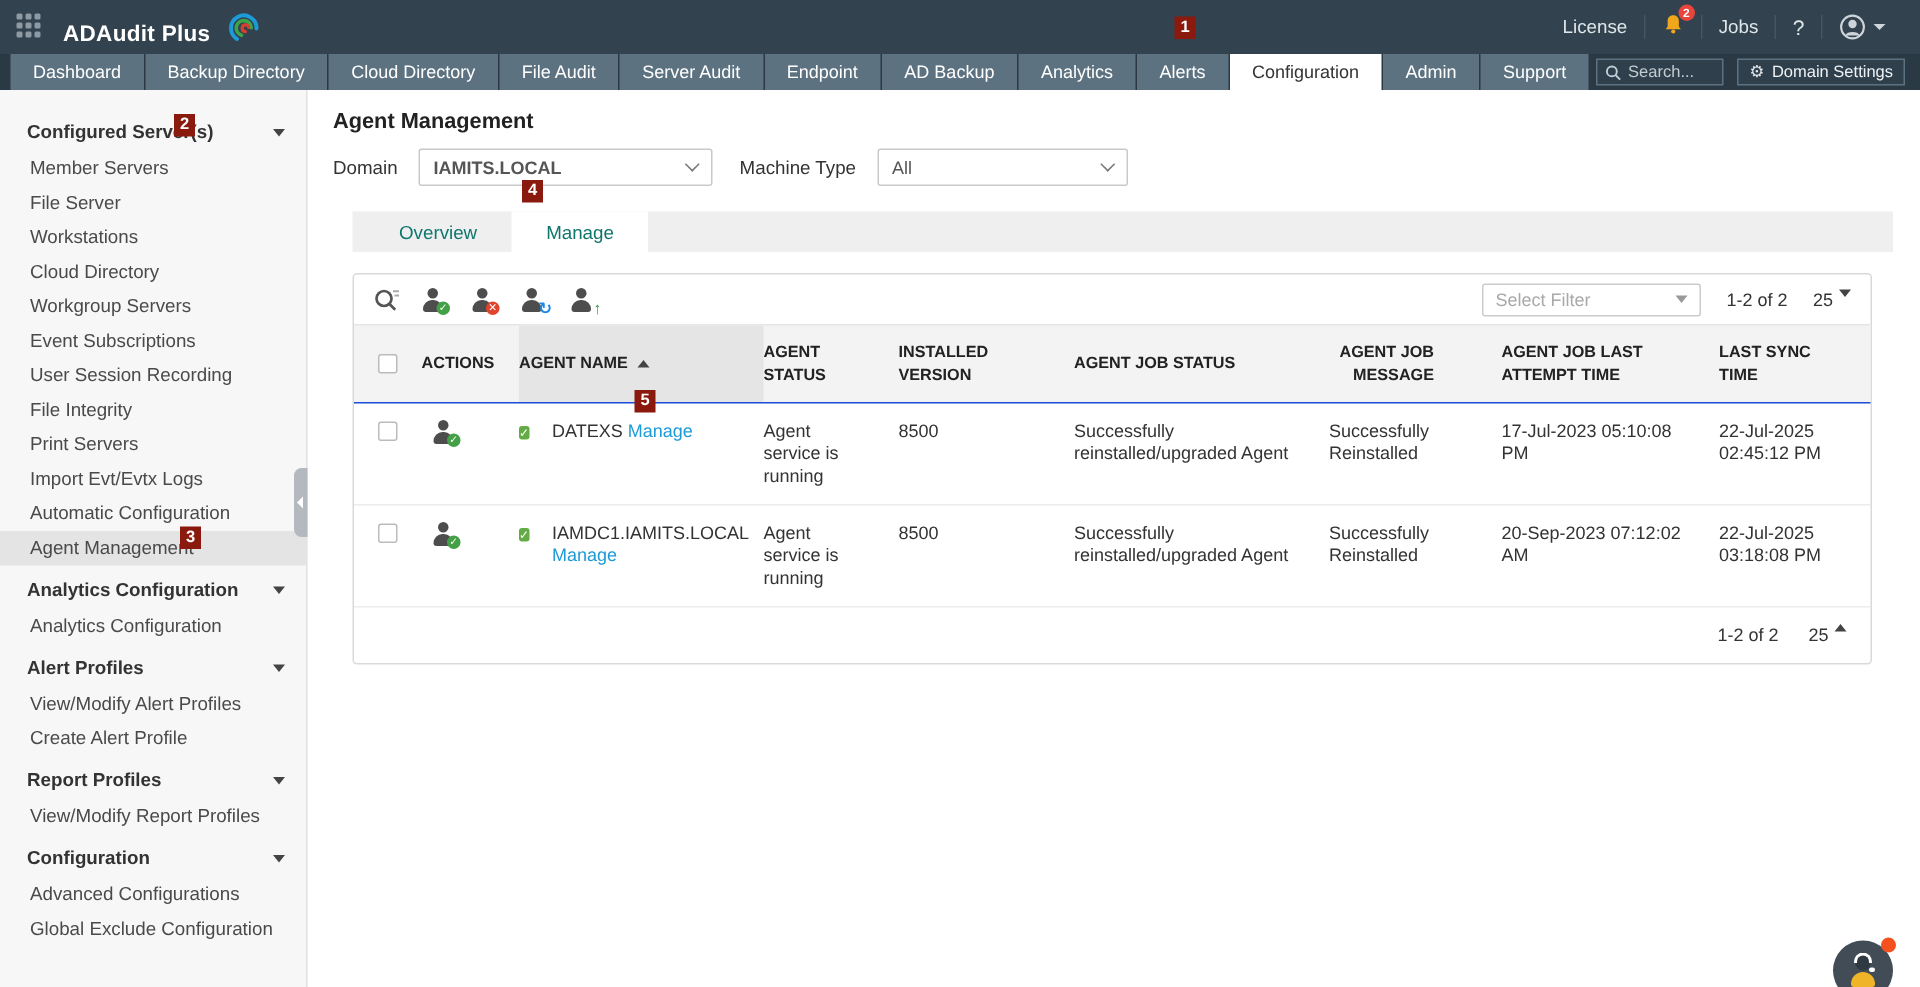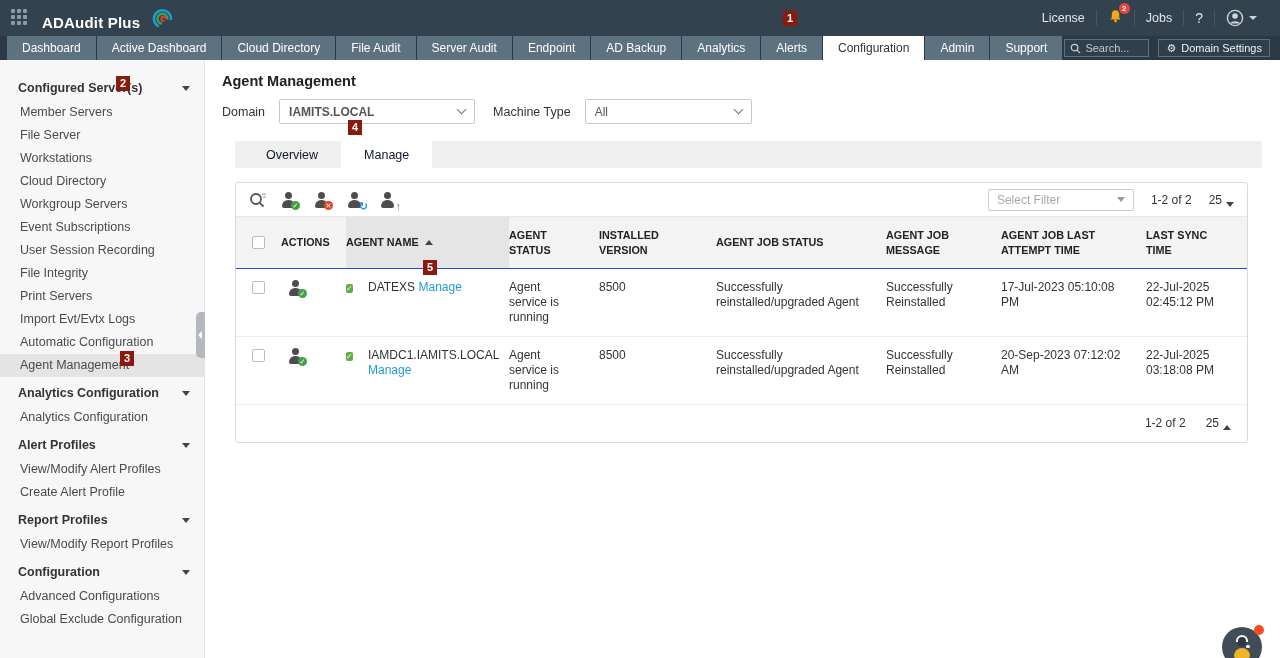--- a/index.html
+++ b/index.html
@@ -67,37 +67,37 @@
              font-size:12.5px; color:#333; }
   .sel { height:25px; border:1px solid #c9c9c9; border-radius:2px; background:#fff; display:flex;
          align-items:center; justify-content:space-between; padding:0 9px; color:#555; font-size:12px;
          cursor:pointer; }
   .sel.w1 { width:196px;font-weight:bold; } .sel.w2 { width:167px; }
   .chev { width:7px; height:7px; border-right:1.4px solid #777; border-bottom:1.4px solid #777;
           transform:rotate(45deg); margin-top:-4px; }
 
   .tabstrip { position:absolute; top:81px; left:29px; width:1027px; height:27px; background:#efefef;
               display:flex; }
-  .tab { display:flex; align-items:center; padding:0 23px; font-size:12.5px; color:#0f172a; cursor:pointer; }
+  .tab { display:flex; align-items:center; padding:0 23px; font-size:12.5px; color:#0f766e; cursor:pointer; }
   .tab.first { margin-left:8px; }
   .tab.active { background:#fff; }
 
   .panel { position:absolute; top:122px; left:29px; width:1013px; background:#fff;
            border:1px solid #d9d9d9; border-radius:3px; }
   .toolbar { display:flex; align-items:center; height:33px; padding:0 13px; }
   .tool-icons { display:flex; align-items:center; gap:15px; }
   .toolbar-right { margin-left:auto; display:flex; align-items:center; gap:17px; font-size:12px; color:#333; }
   .filter-sel { width:146px; height:22px; border:1px solid #ccc; border-radius:2px; display:flex;
                 align-items:center; justify-content:space-between; padding:0 8px; color:#a9a9a9;
                 font-size:12px; cursor:pointer; }
   .tri-dn { width:0; height:0; border-left:4px solid transparent; border-right:4px solid transparent;
             border-top:5px solid #888; }
   .tri-up { width:0; height:0; border-left:4px solid transparent; border-right:4px solid transparent;
             border-bottom:5px solid #444; }
-  .pagesize { display:flex; align-items:flex-end; gap:4px; cursor:pointer; }
+  .pagesize { display:flex; align-items:flex-start; gap:4px; cursor:pointer; }
 
   
   .thead { display:flex; background:#f3f3f3; border-top:1px solid #e6e6e6; border-bottom:1px solid #1d4ed8;
            min-height:50px; font-size:10.8px; font-weight:bold; color:#222; line-height:1.35; }
   .trow { display:flex; border-bottom:1px solid #ececec; font-size:12px; color:#333; line-height:1.25; }
   .cell { padding:11px 12px 11px 0; display:flex; align-items:flex-start; }
   .thead .cell { align-items:center; }
   .c0 { width:45px; justify-content:center; padding-right:0; }
   .c1 { width:65px; } .c2 { width:163px; } .c3 { width:90px; } .c4 { width:117px; }
   .c5 { width:170px; } .c6 { width:115px; } .c7 { width:145px; } .c8 { flex:1; }
@@ -202,21 +202,21 @@
         <circle cx="9" cy="7" r="2.8" fill="#cdd5da"></circle>
         <path d="M4 14.6 C5.3 11.6 12.7 11.6 14 14.6" fill="#cdd5da"></path>
       </svg>
       <span class="caret-down-sm"></span>
     </div>
   </div>
 </div>
 
 <div class="navbar">
   <div class="nav-tab">Dashboard</div>
-  <div class="nav-tab">Active Dashboard</div>
+  <div class="nav-tab">Backup Directory</div>
   <div class="nav-tab">Cloud Directory</div>
   <div class="nav-tab">File Audit</div>
   <div class="nav-tab">Server Audit</div>
   <div class="nav-tab">Endpoint</div>
   <div class="nav-tab">AD Backup</div>
   <div class="nav-tab">Analytics</div>
   <div class="nav-tab">Alerts</div>
   <div class="nav-tab active">Configuration</div>
   <div class="nav-tab">Admin</div>
   <div class="nav-tab">Support</div>
@@ -352,21 +352,21 @@
       <div class="cell c3">
           <span>AGENT STATUS</span>
         </div>
       <div class="cell c4">
           <span style="max-width:62px;">INSTALLED VERSION</span>
         </div>
       <div class="cell c5">
           <span style="max-width:110px;">AGENT JOB STATUS</span>
         </div>
       <div class="cell c6">
-          <span style="max-width:70px;">AGENT JOB MESSAGE</span>
+          <span style="max-width:70px;text-align:right;">AGENT JOB MESSAGE</span>
         </div>
       <div class="cell c7">
           <span style="max-width:105px;">AGENT JOB LAST ATTEMPT TIME</span>
         </div>
       <div class="cell c8">
           <span>LAST SYNC TIME</span>
         </div>
     </div>
 
     <div class="trow">

